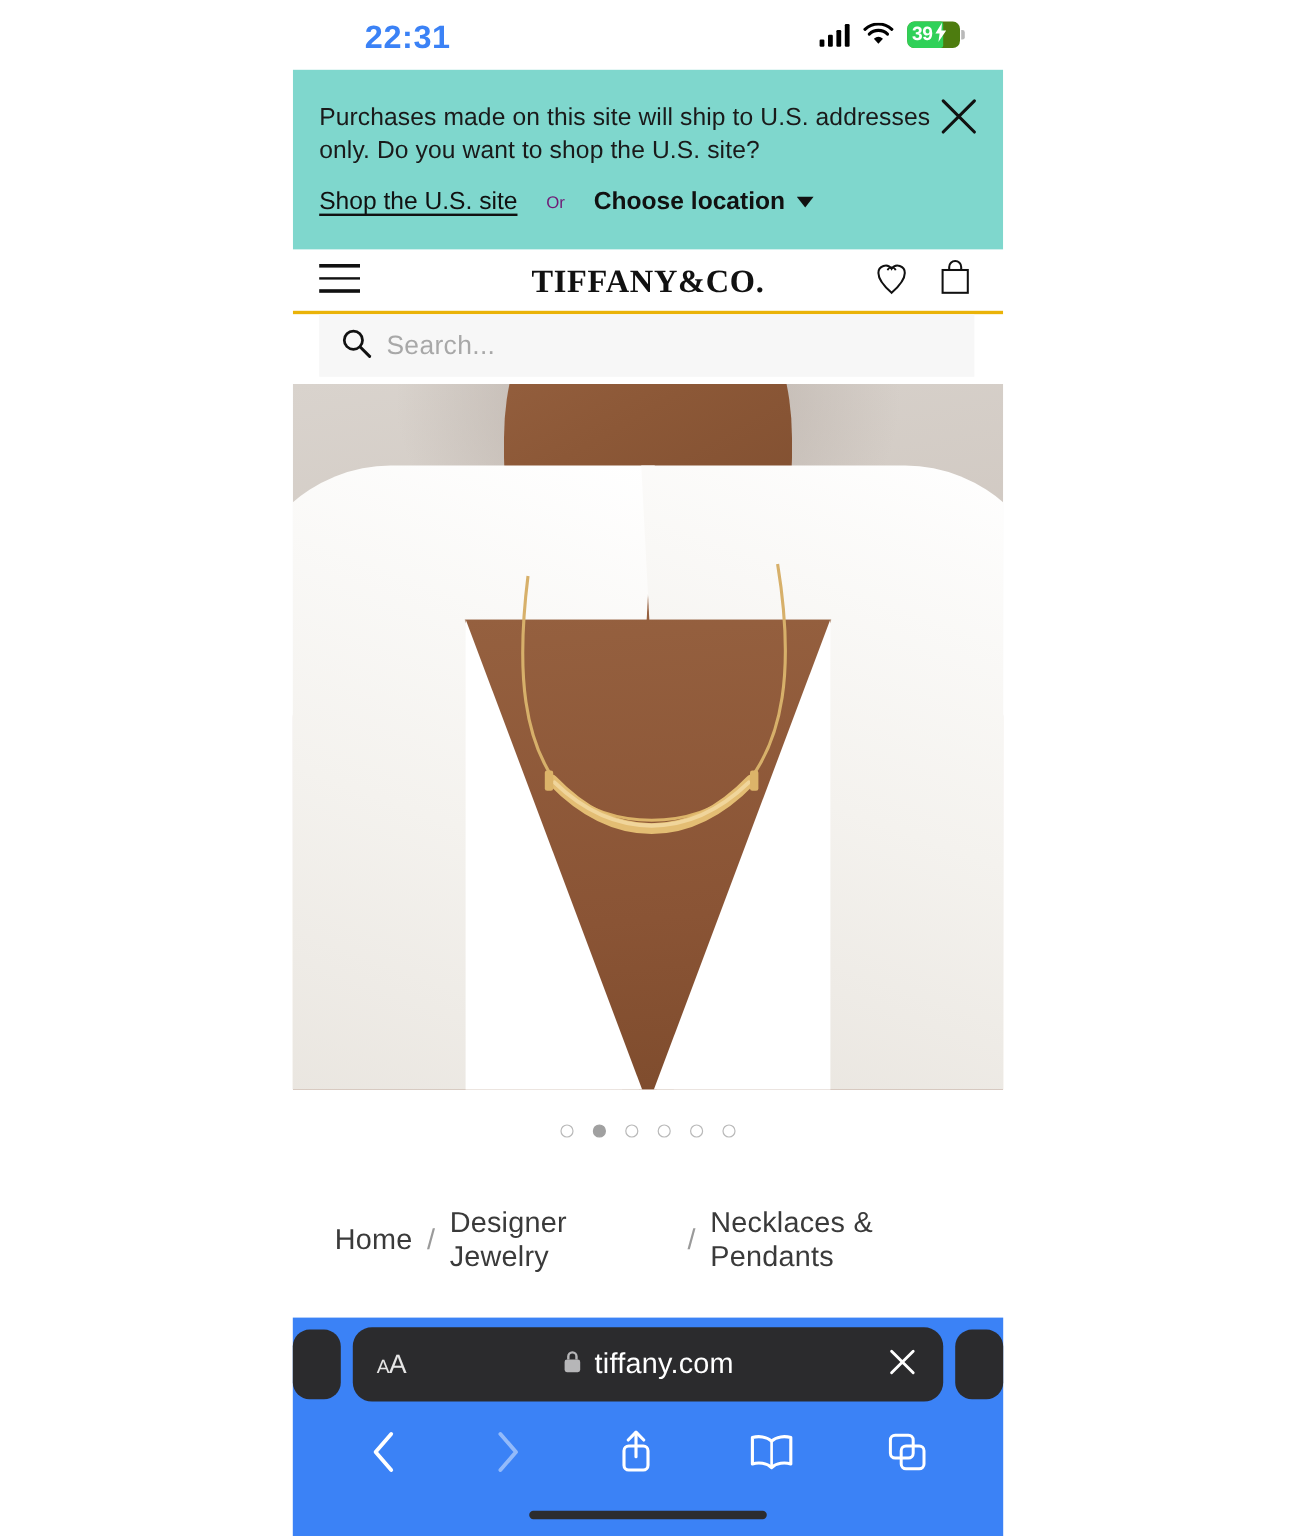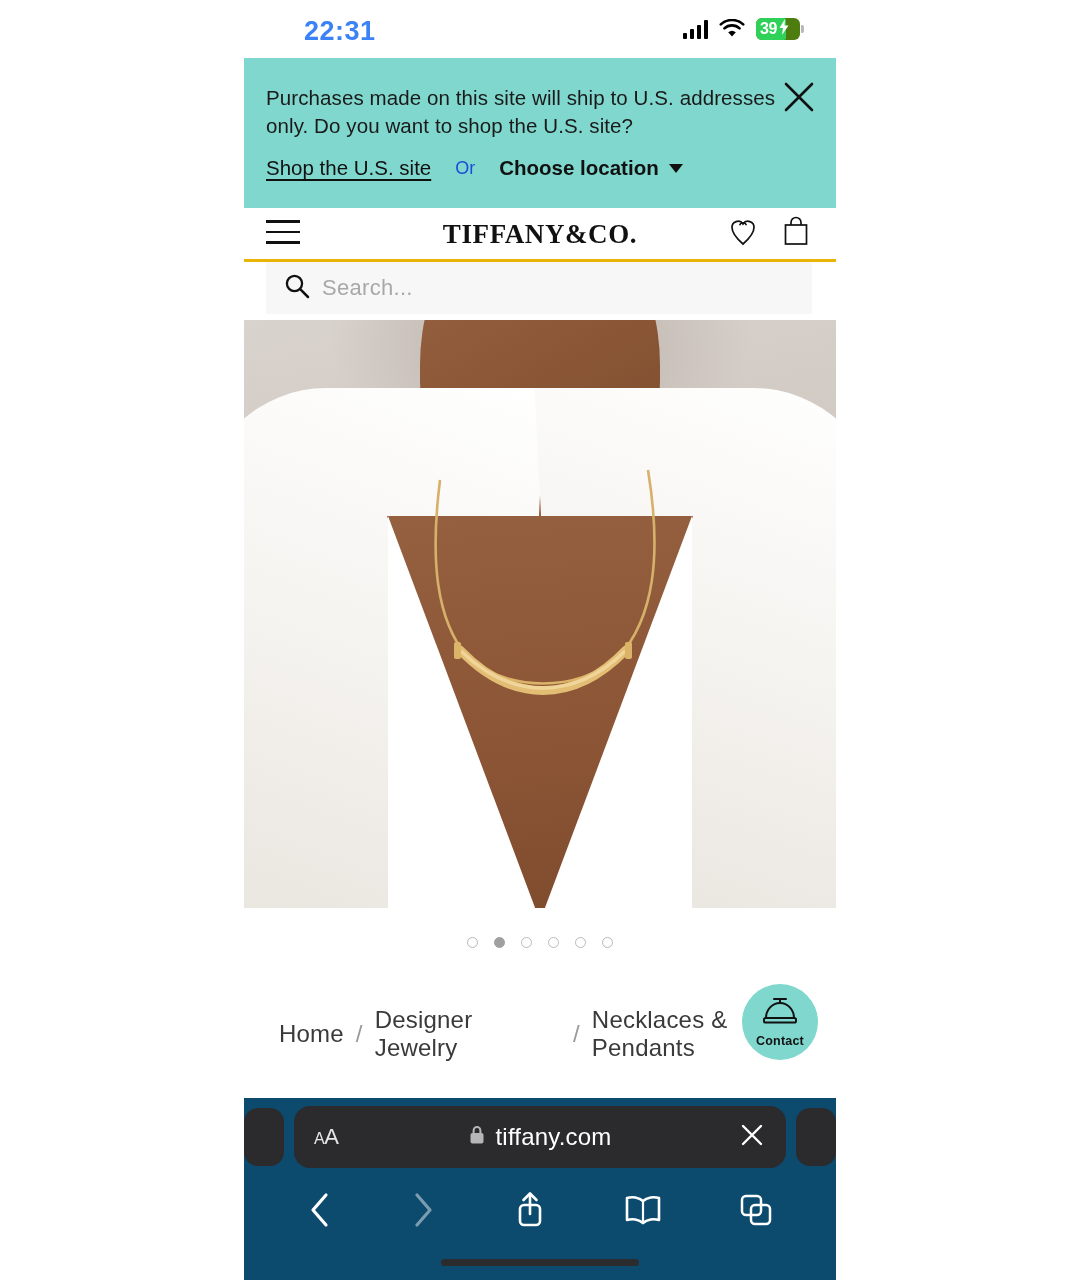--- a/index.html
+++ b/index.html
@@ -62,21 +62,21 @@
   }
   .geo-text {
     font-size: 20.5px; line-height: 28px; color: #1a1a1a;
     width: 520px; letter-spacing: 0.1px;
   }
   .geo-actions { display: flex; align-items: center; margin-top: 16px; }
   .geo-link {
     font-size: 20.5px; color: #111; text-decoration: underline;
     text-underline-offset: 4px; cursor: pointer;
   }
-  .geo-or { font-size: 18px; color: #1d4ed8; margin: 0 24px; }
+  .geo-or { font-size: 14px; color: #701a75; margin: 0 24px; }
   .geo-choose {
     font-size: 20.5px; color: #111; font-weight: 600; cursor: pointer;
     display: flex; align-items: center; gap: 10px;
   }
   .caret {
     width: 0; height: 0; border-left: 7px solid transparent;
     border-right: 7px solid transparent; border-top: 9px solid #111;
   }
   .geo-close {
     position: absolute; right: 20px; top: 22px; width: 34px; height: 34px;
@@ -198,21 +198,21 @@
     align-items: center; justify-content: center; cursor: pointer;
   }
   .contact-fab .lbl {
     font-size: 12.5px; font-weight: bold; color: #111; margin-top: 2px;
     letter-spacing: 0.2px;
   }
 
   
   .safari {
     position: absolute; left: 244px; bottom: 0; width: 592px; height: 182px;
-    background: #0c4a6e;
+    background: #3b82f6;
   }
   .urlrow {
     position: relative; width: 592px; height: 78px;
     display: flex; align-items: center; justify-content: center;
   }
   .tab-side {
     position: absolute; width: 40px; height: 58px; background: #2b2b2d;
     border-radius: 14px; top: 10px;
   }
   .tab-side.l { left: 0; }
@@ -360,31 +360,20 @@
     </div>
 
     <div class="crumbs-row">
       <div class="crumbs">
         <span class="crumb">Home</span>
         <span class="sep">/</span>
         <span class="crumb">Designer Jewelry</span>
         <span class="sep">/</span>
         <span class="crumb">Necklaces &amp; Pendants</span>
       </div>
-      <div class="contact-fab">
-        <span>
-          <svg width="40" height="32" viewBox="0 0 40 32">
-            <path d="M20 3 V7" stroke="#111" stroke-width="2" stroke-linecap="round"></path>
-            <path d="M14 3 H26" stroke="#111" stroke-width="2" stroke-linecap="round"></path>
-            <path d="M6 22 C6 13.7 12.3 7 20 7 C27.7 7 34 13.7 34 22 Z" fill="none" stroke="#111" stroke-width="2" stroke-linejoin="round"></path>
-            <rect x="4" y="22" width="32" height="4.5" rx="1.6" fill="none" stroke="#111" stroke-width="2"></rect>
-          </svg>
-        </span>
-        <span class="lbl">Contact</span>
-      </div>
     </div>
   </div>
 
   <div class="safari">
     <div class="urlrow">
       <div class="tab-side l"></div>
       <div class="tab-side r"></div>
       <div class="urlbar">
         <span class="aa">
           <small>A</small>A

